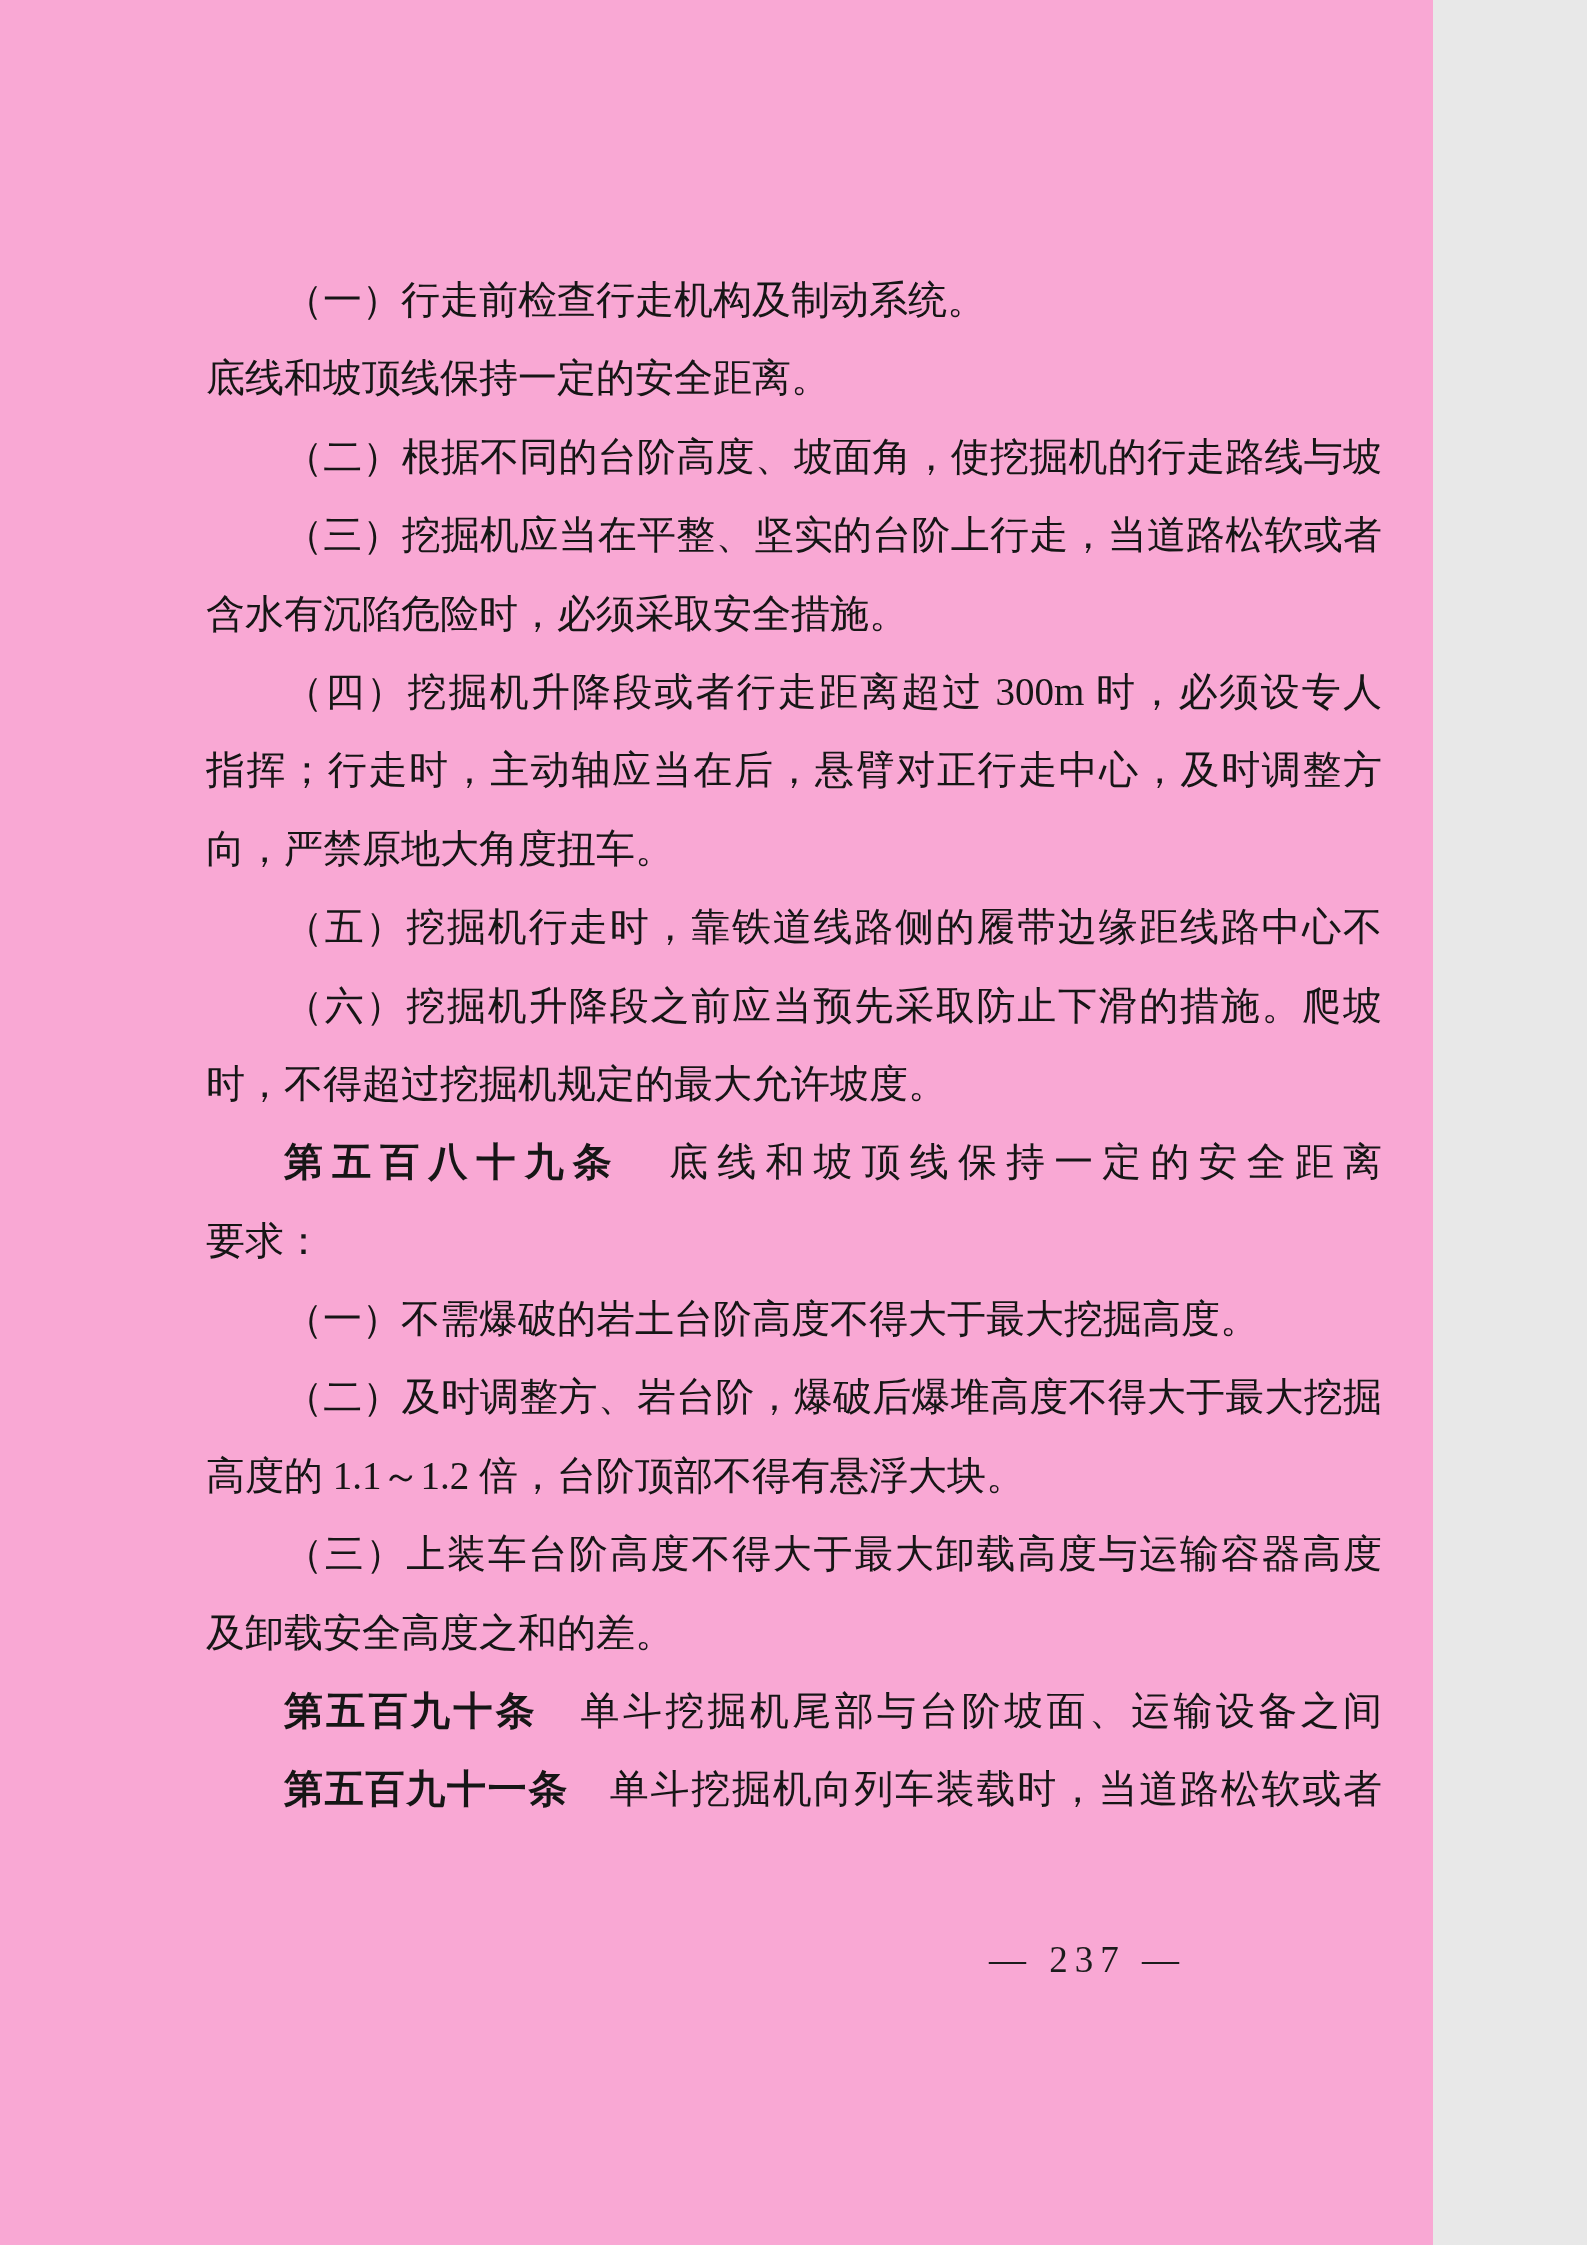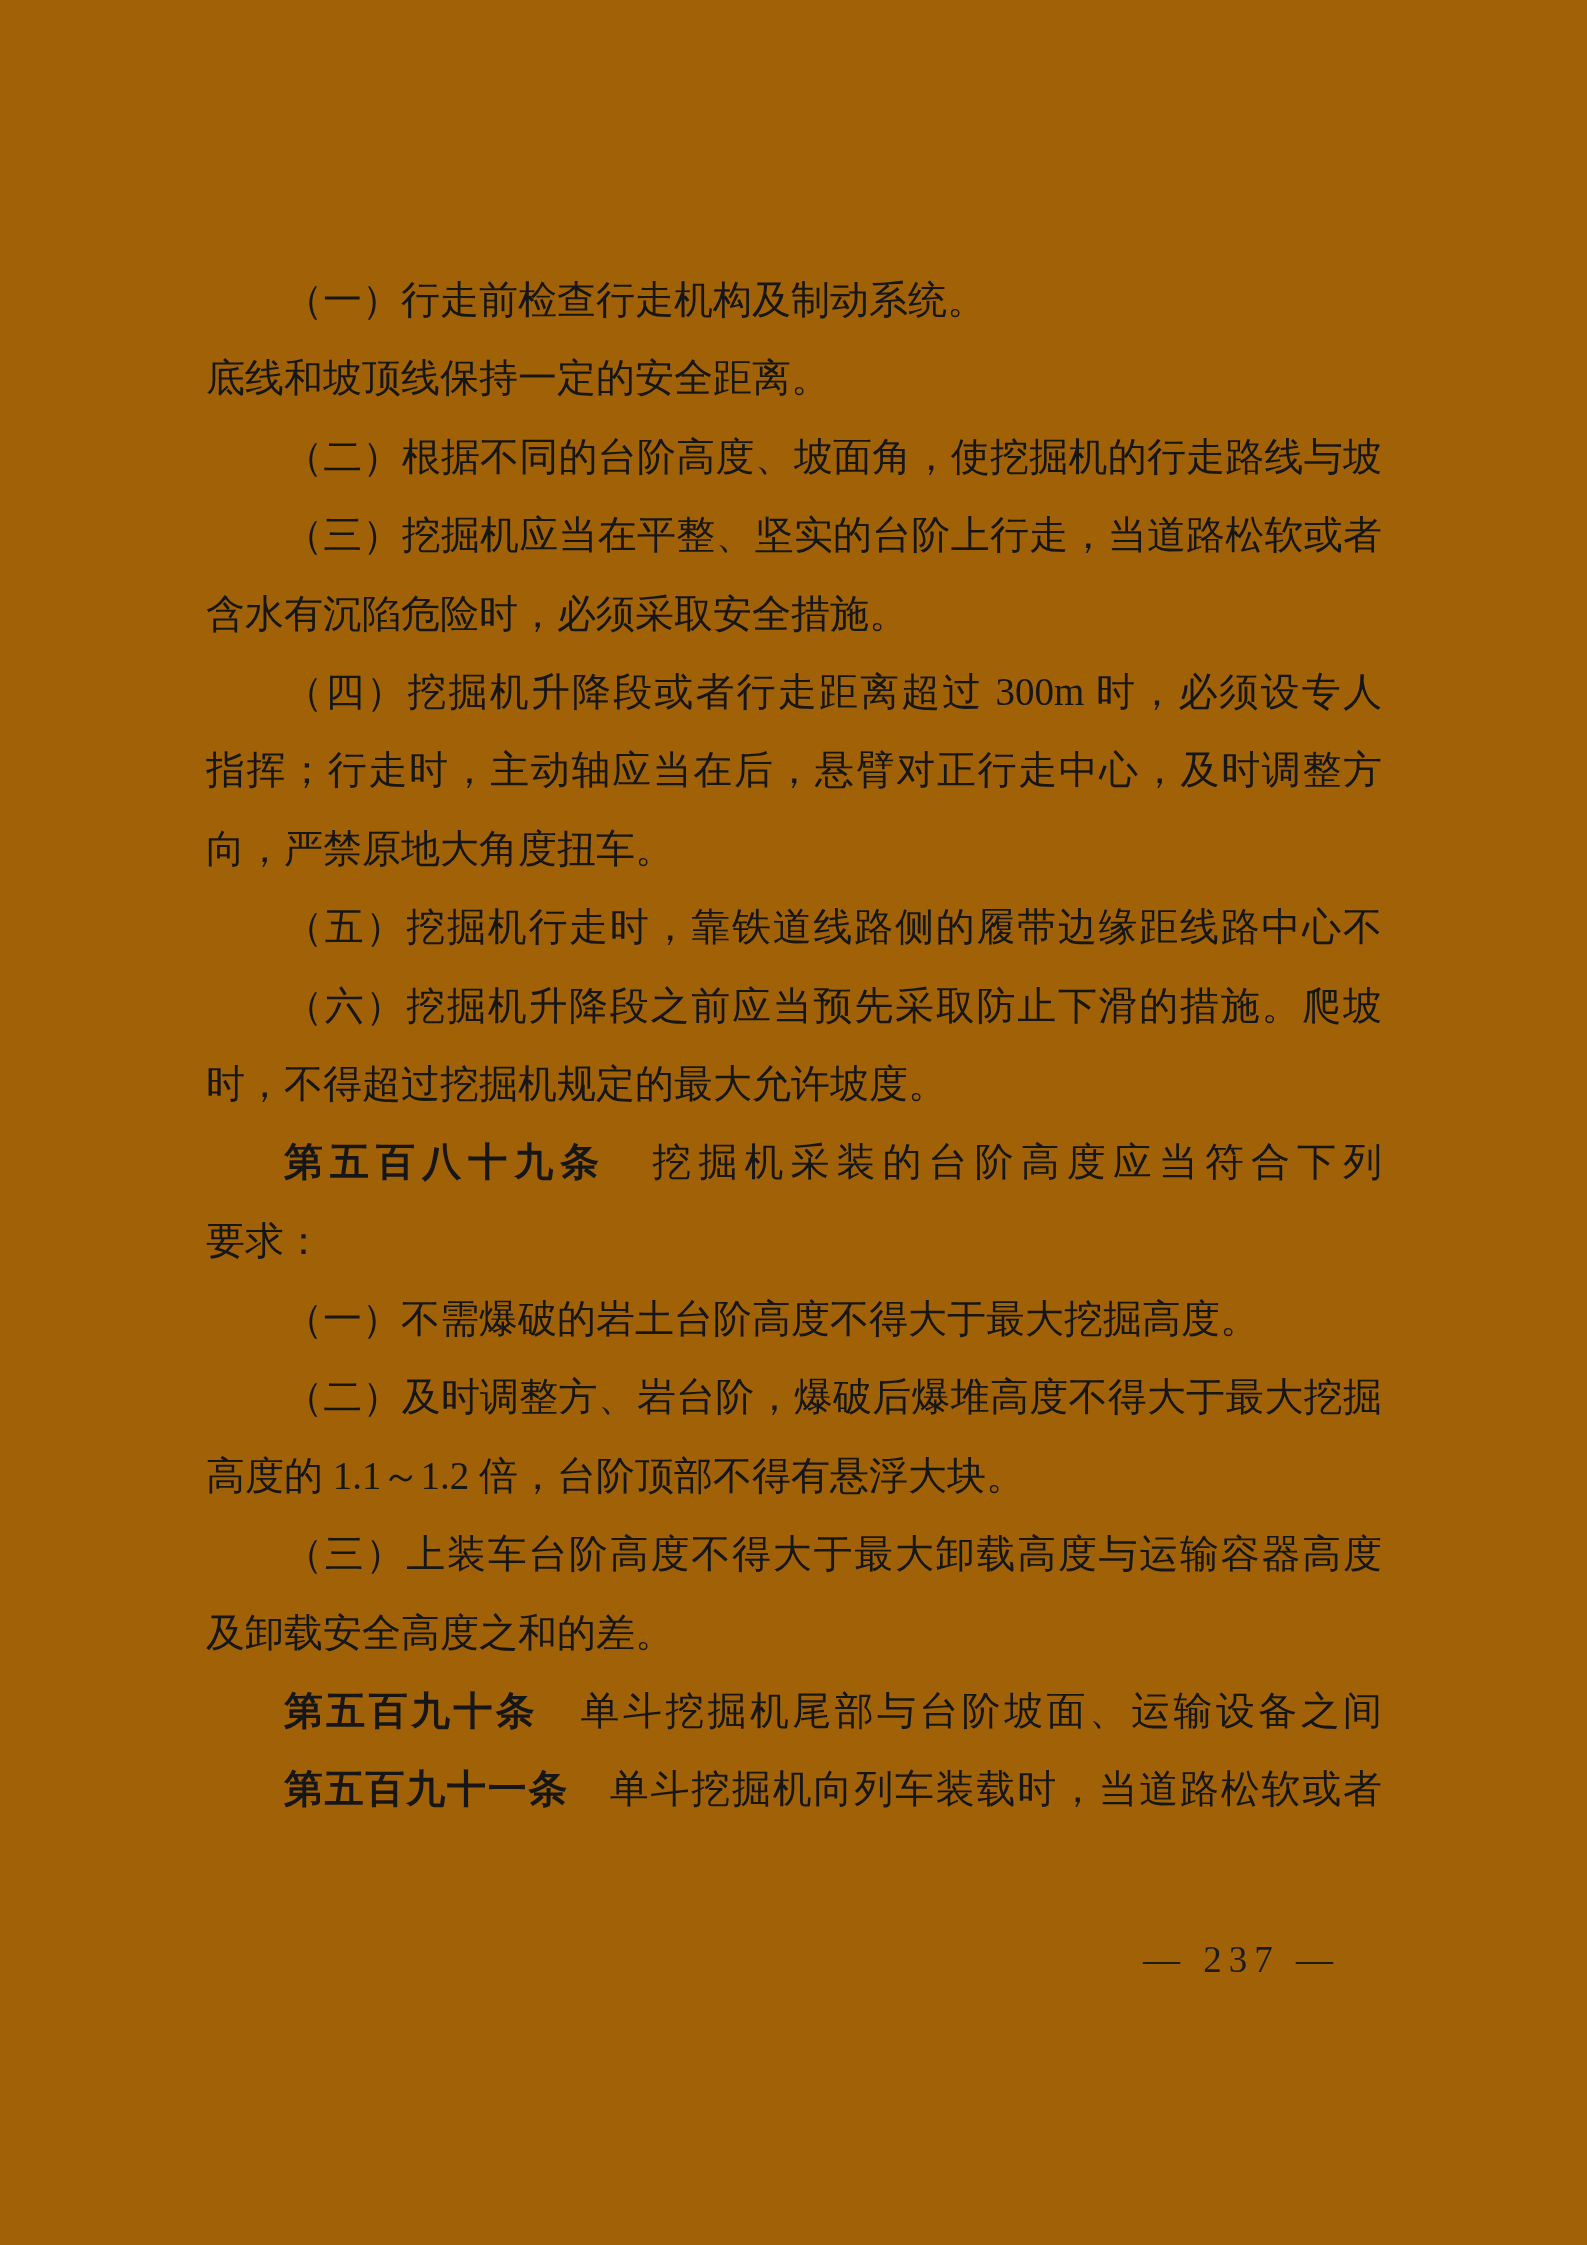--- a/index.html
+++ b/index.html
@@ -2,23 +2,23 @@
 <html><head>
 <meta charset="utf-8">
 <style>
   html, body {
     margin: 0;
     padding: 0;
     background: #e8e8e8;
   }
   .page {
     position: relative;
-    width: 1587px;
+    width: 1433px;
     height: 2245px;
-    background: #a16207;
+    background: #f9a8d4;
     overflow: hidden;
     font-family: "Liberation Serif", serif;
     color: #161616;
   }
   .text-block {
     position: absolute;
     left: 206px;
     top: 261px;
     width: 1176px;
   }
@@ -65,21 +65,21 @@
       <div class="line"><span class="seg">底线和坡顶线保持一定的安全距离。</span></div>
       <div class="line indent full"><span class="seg">（二）根据不同的台阶高度、坡面角，使挖掘机的行走路线与坡</span></div>
       <div class="line indent full"><span class="seg">（三）挖掘机应当在平整、坚实的台阶上行走，当道路松软或者</span></div>
       <div class="line"><span class="seg">含水有沉陷危险时，必须采取安全措施。</span></div>
       <div class="line indent full"><span class="seg">（四）挖掘机升降段或者行走距离超过 300m 时，必须设专人</span></div>
       <div class="line full"><span class="seg">指挥；行走时，主动轴应当在后，悬臂对正行走中心，及时调整方</span></div>
       <div class="line"><span class="seg">向，严禁原地大角度扭车。</span></div>
       <div class="line indent full"><span class="seg">（五）挖掘机行走时，靠铁道线路侧的履带边缘距线路中心不</span></div>
       <div class="line indent full"><span class="seg">（六）挖掘机升降段之前应当预先采取防止下滑的措施。爬坡</span></div>
       <div class="line"><span class="seg">时，不得超过挖掘机规定的最大允许坡度。</span></div>
-      <div class="line indent full"><span class="seg bold">第五百八十九条</span><span class="seg">　挖掘机采装的台阶高度应当符合下列</span></div>
+      <div class="line indent full"><span class="seg bold">第五百八十九条</span><span class="seg">　底线和坡顶线保持一定的安全距离</span></div>
       <div class="line"><span class="seg">要求：</span></div>
       <div class="line indent"><span class="seg">（一）不需爆破的岩土台阶高度不得大于最大挖掘高度。</span></div>
       <div class="line indent full"><span class="seg">（二）及时调整方、岩台阶，爆破后爆堆高度不得大于最大挖掘</span></div>
       <div class="line"><span class="seg">高度的 1.1～1.2 倍，台阶顶部不得有悬浮大块。</span></div>
       <div class="line indent full"><span class="seg">（三）上装车台阶高度不得大于最大卸载高度与运输容器高度</span></div>
       <div class="line"><span class="seg">及卸载安全高度之和的差。</span></div>
       <div class="line indent full"><span class="seg bold">第五百九十条</span><span class="seg">　单斗挖掘机尾部与台阶坡面、运输设备之间</span></div>
       <div class="line indent full"><span class="seg bold">第五百九十一条</span><span class="seg">　单斗挖掘机向列车装载时，当道路松软或者</span></div>
     </div>
   <div class="page-number">— 237 —</div>

